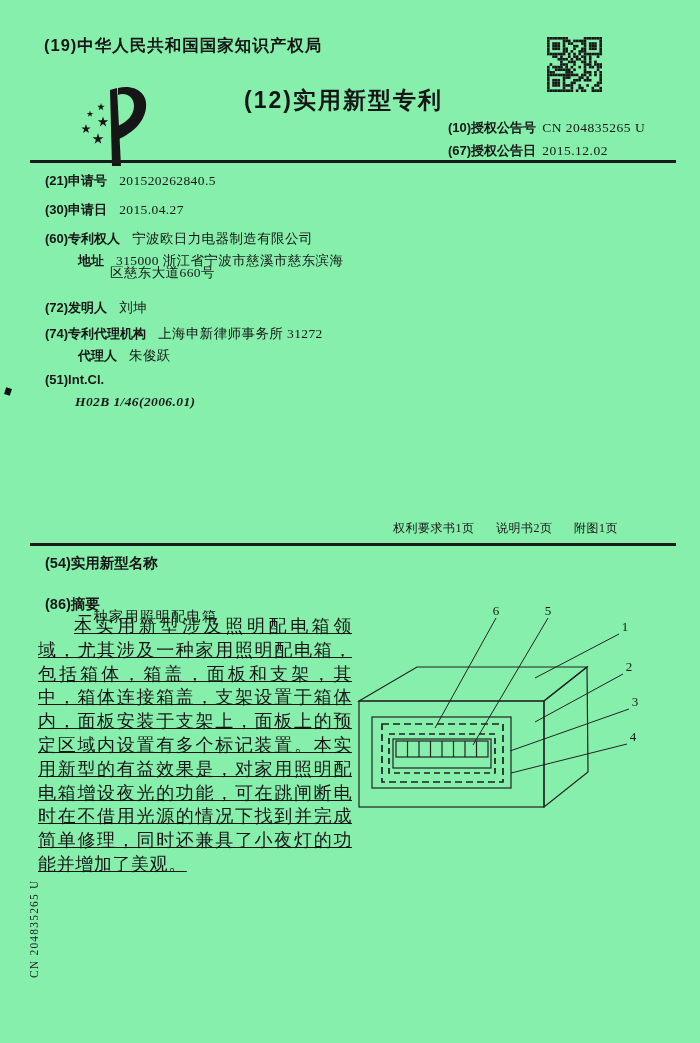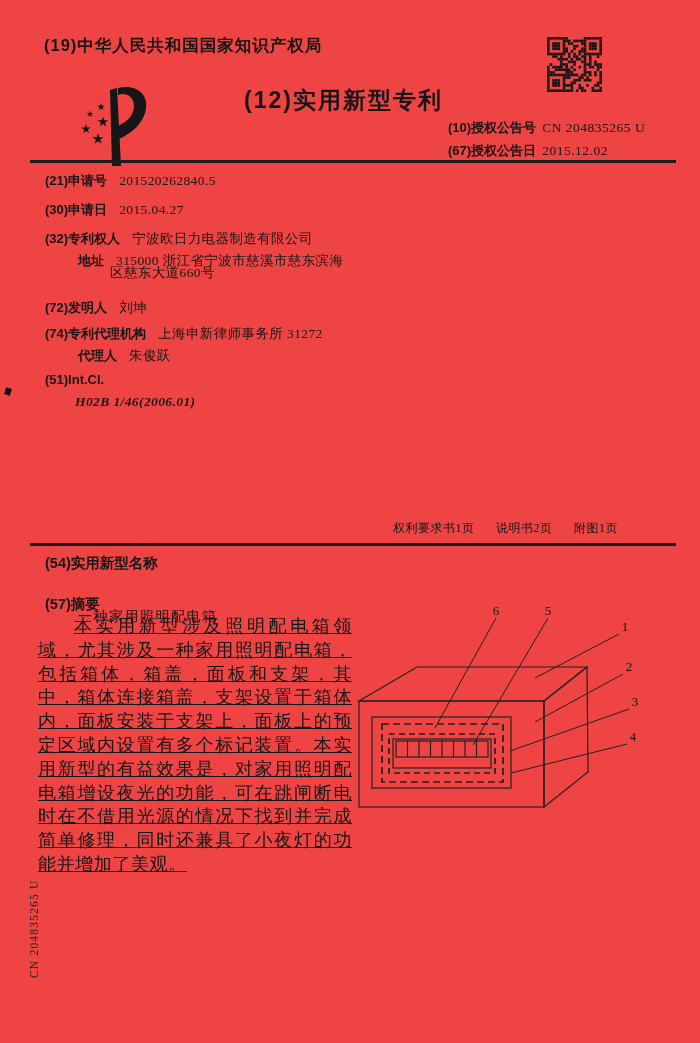--- a/index.html
+++ b/index.html
@@ -1,19 +1,19 @@
 <!DOCTYPE html>
 <html><head>
 <meta charset="utf-8">
 <style>
   * { margin:0; padding:0; box-sizing:border-box; }
   html,body { background:#e8e8e8; }
   .page {
     position:relative; width:700px; height:1043px; margin:0 auto;
-    background:#ef4444; color:#161616; overflow:hidden;
+    background:#86efac; color:#161616; overflow:hidden;
     font-family:"Liberation Serif","DejaVu Serif",serif;
   }
   .abs { position:absolute; }
   .lbl { font-family:"Liberation Sans","DejaVu Sans",sans-serif; font-weight:bold; }
   .val { font-family:"Liberation Serif","DejaVu Serif",serif; }
   .office-line { left:44px; top:35px; font-size:16.5px; letter-spacing:1px; }
   .doc-type { left:244px; top:85px; font-size:23px; letter-spacing:2px; }
   .pub-line { left:448px; font-size:13px; white-space:nowrap; }
   .pub-line .lbl { font-size:13px; }
   .pub-line .val { font-size:13.5px; margin-left:6px; letter-spacing:0.5px; }
@@ -325,21 +325,21 @@
 
   <div class="abs rule" style="top:160px;"></div>
 
   <div class="abs bib-line" style="top:172px;">
     <span class="lbl">(21)申请号</span><span class="val">201520262840.5</span>
   </div>
   <div class="abs bib-line" style="top:201px;">
     <span class="lbl">(30)申请日</span><span class="val">2015.04.27</span>
   </div>
   <div class="abs bib-line" style="top:230px;">
-    <span class="lbl">(32)专利权人</span><span class="val">宁波欧日力电器制造有限公司</span>
+    <span class="lbl">(60)专利权人</span><span class="val">宁波欧日力电器制造有限公司</span>
   </div>
   <div class="abs bib-line" style="top:252px; left:78px;">
     <span class="lbl">地址</span><span class="val">315000 浙江省宁波市慈溪市慈东滨海</span>
   </div>
   <div class="abs bib-line" style="top:264px; left:110px;">
     <span class="val">区慈东大道660号</span>
   </div>
   <div class="abs bib-line" style="top:299px;">
     <span class="lbl">(72)发明人</span><span class="val">刘坤</span>
   </div>
@@ -362,21 +362,21 @@
     <span>权利要求书1页</span>
     <span>说明书2页</span>
     <span>附图1页</span>
   </div>
 
   <div class="abs rule" style="top:543px;"></div>
 
   <div class="abs sec-label lbl" style="top:554px;text-align:center;">(54)实用新型名称</div>
   <div class="abs title-value val">一种家用照明配电箱</div>
 
-  <div class="abs sec-label lbl" style="top:595px;">(57)摘要</div>
+  <div class="abs sec-label lbl" style="top:595px;">(86)摘要</div>
   <div class="abs abstract">
     <p>本实用新型涉及照明配电箱领域，尤其涉及一种家用照明配电箱，包括箱体，箱盖，面板和支架，其中，箱体连接箱盖，支架设置于箱体内，面板安装于支架上，面板上的预定区域内设置有多个标记装置。本实用新型的有益效果是，对家用照明配电箱增设夜光的功能，可在跳闸断电时在不借用光源的情况下找到并完成简单修理，同时还兼具了小夜灯的功能并增加了美观。</p>
   </div>
 
   <div class="abs" style="left:345px; top:585px; width:350px; height:250px;">
     <svg width="350" height="250" viewBox="0 0 350 250" fill="none" stroke="#222" stroke-width="1.2">
 
       <rect x="14" y="116" width="185" height="106"></rect>
       <polygon points="14,116 72,82 242,82 199,116"></polygon>
       <polygon points="199,116 242,82 243,187 199,222"></polygon>

